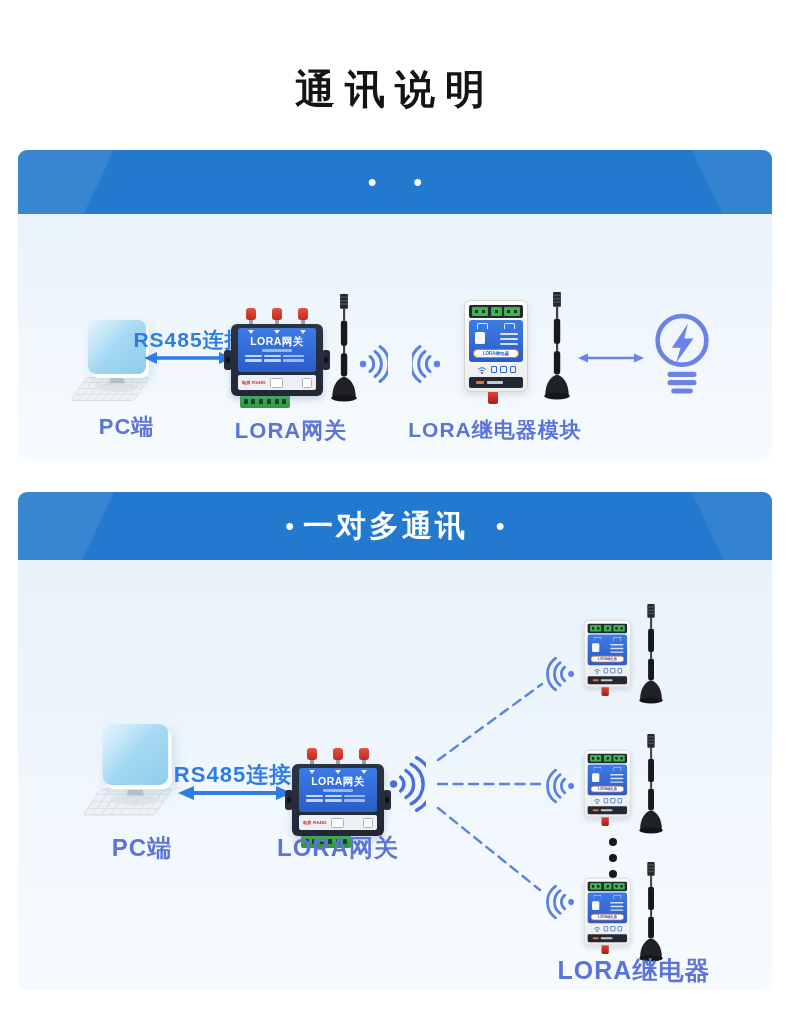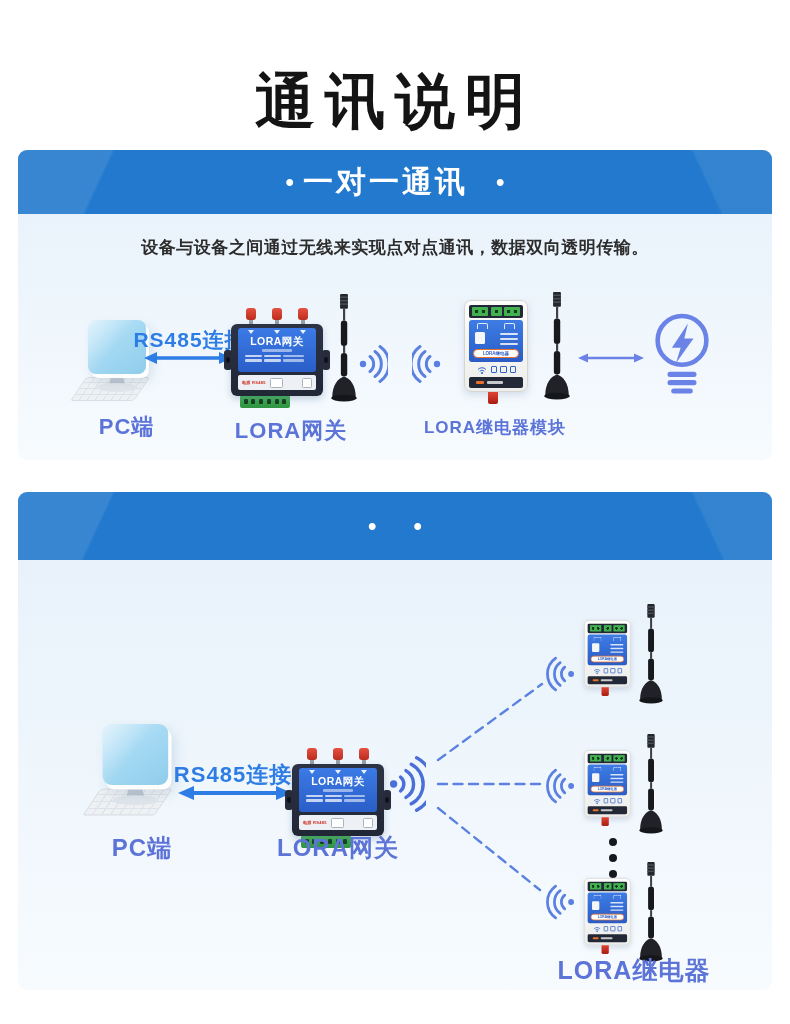--- a/index.html
+++ b/index.html
@@ -3,21 +3,21 @@
 <meta charset="utf-8">
 <style>
   html,body{margin:0;padding:0;}
   body{
     width:790px;height:1024px;position:relative;background:#ffffff;
     font-family:"Liberation Sans","DejaVu Sans",sans-serif;
     -webkit-font-smoothing:antialiased;overflow:hidden;
   }
   .page-title{
     position:absolute;left:0;top:62px;width:790px;text-align:center;
-    font-size:60px;font-weight:900;color:#141414;letter-spacing:10px;margin:0;
+    font-size:40px;font-weight:900;color:#141414;letter-spacing:10px;margin:0;
   }
   
   .card{
     position:absolute;left:18px;width:754px;border-radius:9px;overflow:hidden;
     background:linear-gradient(180deg,#e7f0fa 0%,#edf5fc 45%,#f7fbfe 100%);
   }
   .card1{top:150px;height:310px;}
   .card2{top:492px;height:498px;}
   .card-header{
     position:absolute;left:0;top:0;width:100%;
@@ -161,24 +161,22 @@
       <circle cx="12" cy="16" r="2.2" fill="currentColor"></circle>
     </g>
   </defs>
 </svg>
 
 <h1 class="page-title">通讯说明</h1>
 
 <section class="card card1">
   <header class="card-header">
     <span class="bullet bl">•</span>
-    <span class="htxt">一对一通讯</span>
     <span class="bullet br">•</span>
   </header>
-  <p class="desc">设备与设备之间通过无线来实现点对点通讯，数据双向透明传输。</p>
 
   <div class="pc" style="left:50px;top:170px;">
     <span class="pc-kb"></span>
     <span class="pc-stand"></span>
     <span class="pc-base"></span>
     <span class="pc-mon"></span>
   </div>
   <div class="dev-label" style="left:46px;top:262px;width:125px;font-size:22px;">PC端</div>
 
   <div class="rs-label" style="left:108px;top:176px;width:128px;font-size:21px;">RS485连接</div>
@@ -269,21 +267,21 @@
           <i></i>
           <i></i>
       </div>
       <div class="r-bot">
           <span class="o"></span>
           <span class="w"></span>
         </div>
     </div>
     <div class="relay-conn"></div>
   </div>
-  <div class="dev-label" style="left:388px;top:266px;width:178px;font-size:17px;">LORA继电器模块</div>
+  <div class="dev-label" style="left:388px;top:266px;width:178px;font-size:21px;">LORA继电器模块</div>
 
   <svg class="ant-svg" style="left:524px;top:142px;" width="30" height="108" viewBox="0 0 30 110">
       <use href="#sym-antenna"></use>
     </svg>
 
   <svg class="arrow" style="left:560px;top:202px;" width="66" height="12" viewBox="0 0 66 12">
     <line x1="9" y1="6" x2="57" y2="6" stroke="#6b82e6" stroke-width="2.4"></line>
     <path d="M0 6 L10 1.5 L10 10.5 Z" fill="#6b82e6"></path>
     <path d="M66 6 L56 1.5 L56 10.5 Z" fill="#6b82e6"></path>
   </svg>
@@ -295,20 +293,21 @@
       <line x1="24" y1="70" x2="50" y2="70"></line>
       <line x1="24" y1="79" x2="50" y2="79"></line>
       <line x1="28" y1="88" x2="46" y2="88"></line>
     </g>
   </svg>
 </section>
 
 <section class="card card2">
   <header class="card-header">
     <span class="bullet bl">•</span>
+    <span class="htxt">一对多通讯</span>
     <span class="bullet br">•</span>
   </header>
 
   <svg class="linkgrid" width="754" height="498" viewBox="0 0 754 498">
     <g stroke="#5b82e0" stroke-width="2.4" stroke-dasharray="9 6.5" stroke-linecap="round" fill="none">
       <line x1="420" y1="268" x2="524" y2="192"></line>
       <line x1="420" y1="292" x2="524" y2="292"></line>
       <line x1="420" y1="316" x2="522" y2="398"></line>
     </g>
   </svg>

